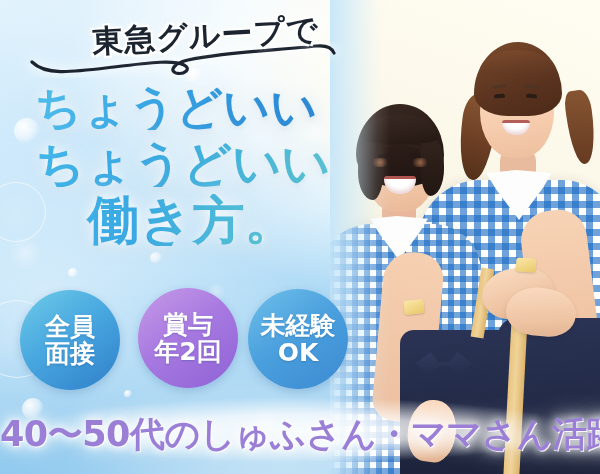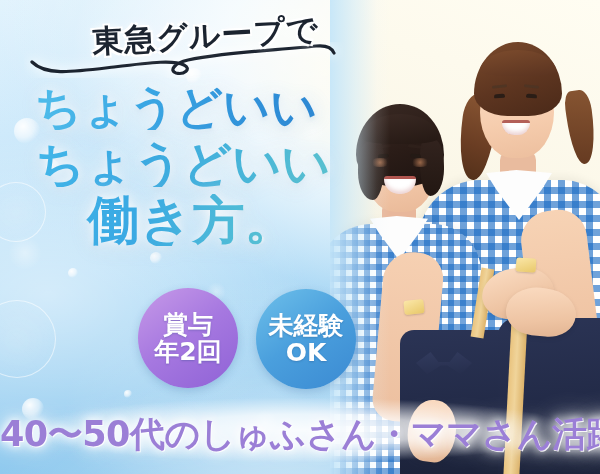--- a/index.html
+++ b/index.html
@@ -290,21 +290,21 @@
     display:flex;flex-direction:column;align-items:center;justify-content:center;
     color:#fff;
     font-family:"DejaVu Sans","Liberation Sans",sans-serif;
     font-weight:700;font-size:25px;line-height:1.08;
     text-shadow:0 1px 2px rgba(30,70,120,0.28);
     box-shadow:0 3px 9px rgba(40,90,150,0.22);
   }
   .badge span{display:block;}
   .b1{left:0px;top:2px;background:linear-gradient(145deg,#6fcbe8 0%,#49a8e0 45%,#2f7fc9 100%);}
   .b2{left:118px;top:0px;background:linear-gradient(145deg,#c79ae8 0%,#a678e0 48%,#8f62d6 100%);}
-  .b3{left:236px;top:1px;background:linear-gradient(145deg,#6ec0ea 0%,#4a9fdd 48%,#3b8ad2 100%);}
+  .b3{left:228px;top:1px;background:linear-gradient(145deg,#6ec0ea 0%,#4a9fdd 48%,#3b8ad2 100%);}
 
   
   .bottom-glow{
     position:absolute;left:0;bottom:12px;width:600px;height:64px;z-index:59;
     background:radial-gradient(52% 58% at 50% 50%, rgba(255,255,255,0.92) 0%, rgba(255,255,255,0.72) 42%, rgba(255,255,255,0.28) 70%, rgba(255,255,255,0) 88%);
     pointer-events:none;
   }
   .bottom-text{
     position:absolute;left:0;bottom:16px;width:600px;z-index:61;
     text-align:center;
@@ -401,20 +401,24 @@
     <path d="M8 20 C 22 34, 48 30, 90 25 C 130 20, 150 18, 160 23 C 168 27, 160 33, 152 31 C 145 29, 150 21, 164 18 C 200 10, 258 8, 292 4 C 302 3, 308 6, 310 11" fill="none" stroke="#1c2430" stroke-width="3.2" stroke-linecap="round" style="filter:drop-shadow(0 0 4px rgba(255,255,255,0.95)) drop-shadow(0 0 8px rgba(255,255,255,0.8));"></path>
   </svg>
 
   <div class="headline">
     <div class="hl hl1">ちょうどいい</div>
     <div class="hl hl2">ちょうどいい</div>
     <div class="hl hl3">働き方。</div>
   </div>
 
   <div class="badges">
+    <div class="badge b1">
+      <span>全員</span>
+      <span>面接</span>
+    </div>
     <div class="badge b2">
       <span>賞与</span>
       <span>年2回</span>
     </div>
     <div class="badge b3">
       <span>未経験</span>
       <span>OK</span>
     </div>
   </div>
 

